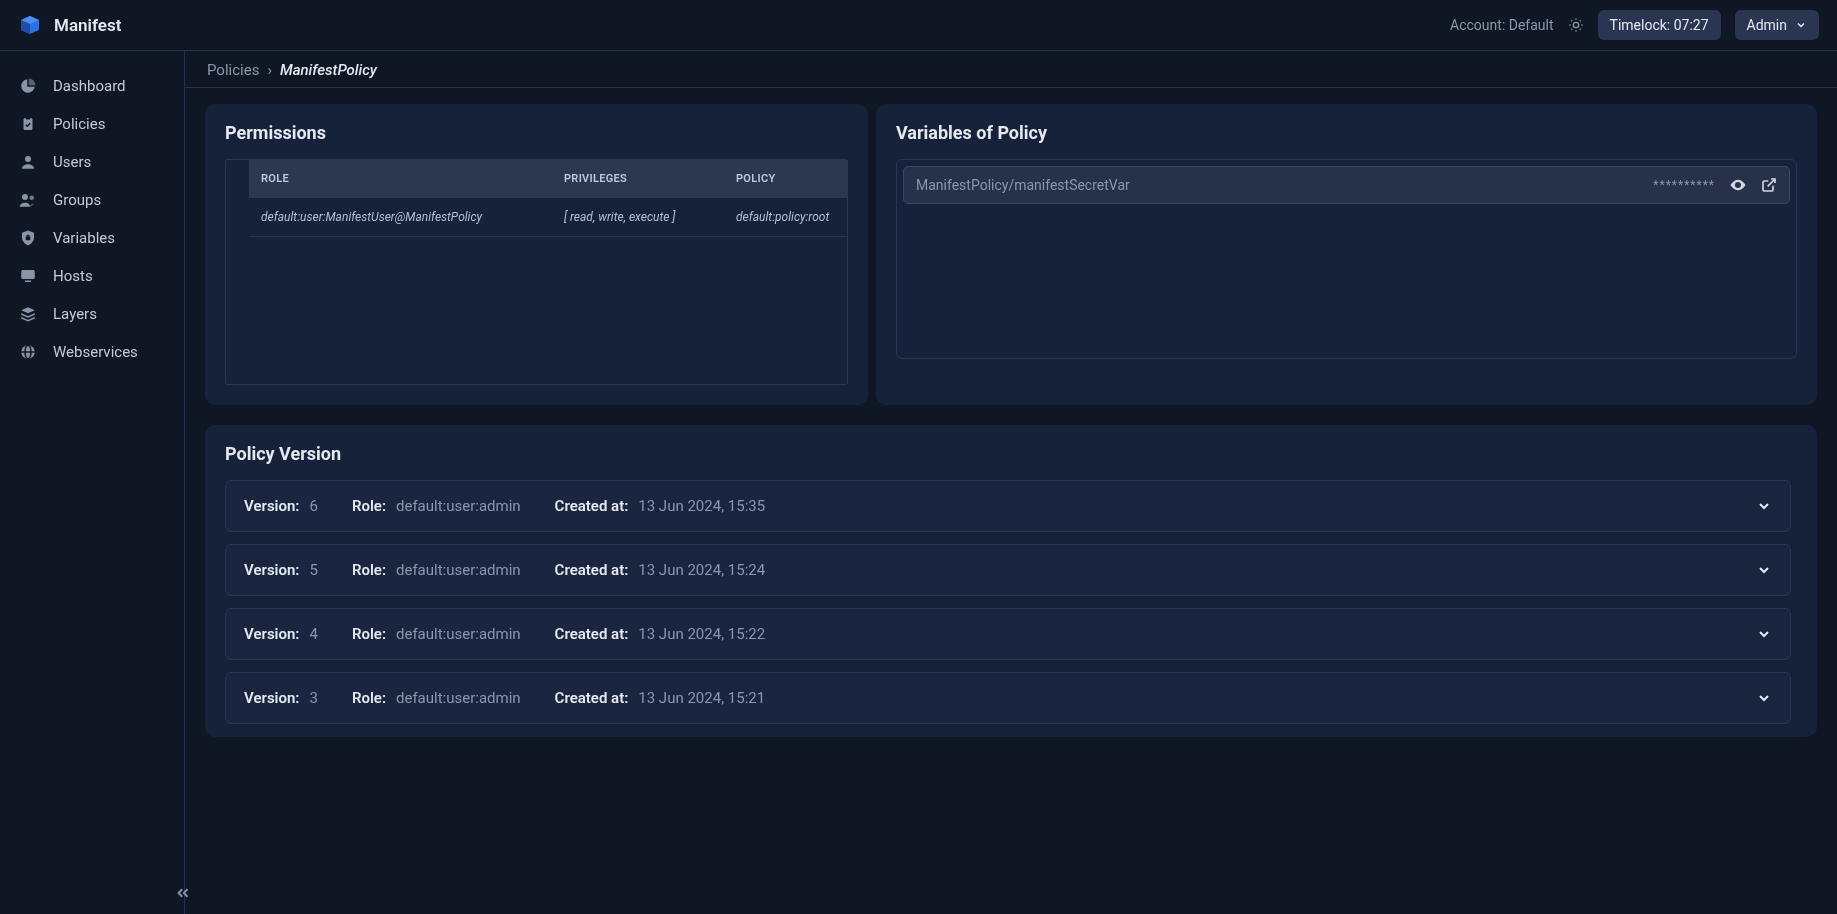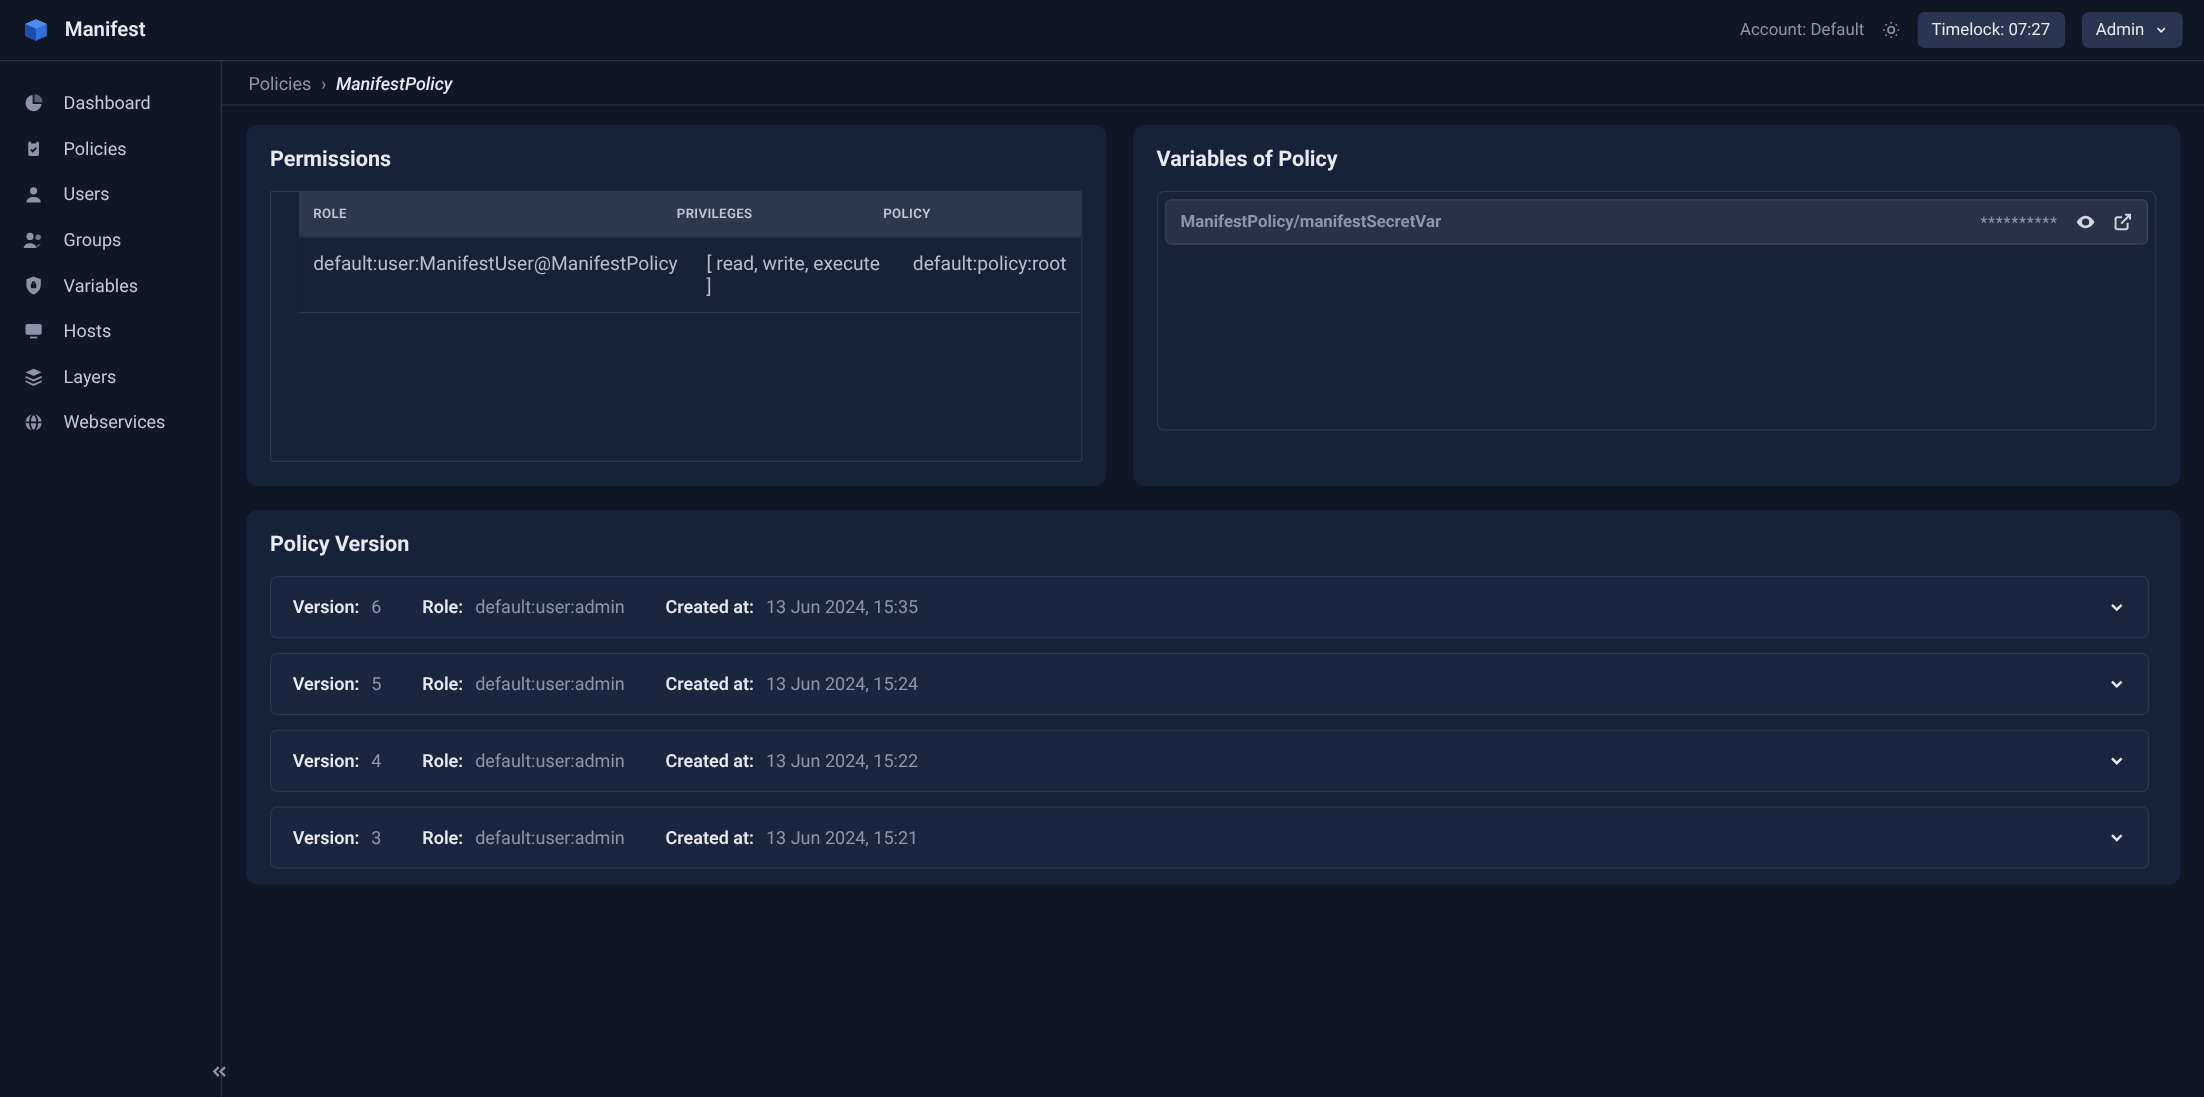--- a/index.html
+++ b/index.html
@@ -74,21 +74,21 @@
   .breadcrumb{
     padding:10px 22px 8px 22px;
     border-bottom:1px solid var(--border-soft);
     font-size:15px;
     display:flex;align-items:center;gap:8px;
   }
   .breadcrumb .crumb-dim{color:var(--text-dim);}
   .breadcrumb .sep{color:var(--text-dim);}
   .breadcrumb .crumb-active{color:var(--text);font-weight:500;font-style:italic;}
   .main-body{padding:16px 20px;}
-  .cards-row{display:flex;gap:22px;margin-bottom:20px;}
+  .cards-row{display:flex;gap:8px;margin-bottom:20px;}
   .card{
     background:var(--bg-card);
     border-radius:10px;
     padding:18px 20px 20px 20px;
   }
   .card-permissions{flex:0 0 663px;}
   .card-variables{flex:1;}
   .card-title{font-size:18px;font-weight:700;margin:0 0 16px 0;}
   
   .perm-table{
@@ -108,30 +108,30 @@
   }
   .perm-head>div,.perm-row>div{padding:12px 12px;}
   .col-role{flex:0 0 303px;}
   .col-priv{flex:0 0 172px;}
   .col-pol{flex:1;}
   .perm-row{
     display:flex;
     border-top:1px solid var(--border);
     border-bottom:1px solid var(--border);
     color:var(--text-mid);
-    font-size:16px;
+    font-size:12px;
     background:var(--bg-card);
+    font-style:italic;
   }
   
   .var-list{
     border:1px solid var(--border);
     border-radius:6px;
     height:200px;
     padding:6px;
-    font-weight:bold;
   }
   .var-row{
     background:var(--bg-var-row);
     border:1px solid #3a4663;
     border-radius:5px;
     display:flex;align-items:center;
     padding:9px 12px;
     gap:14px;
     color:var(--text-dim);
   }

